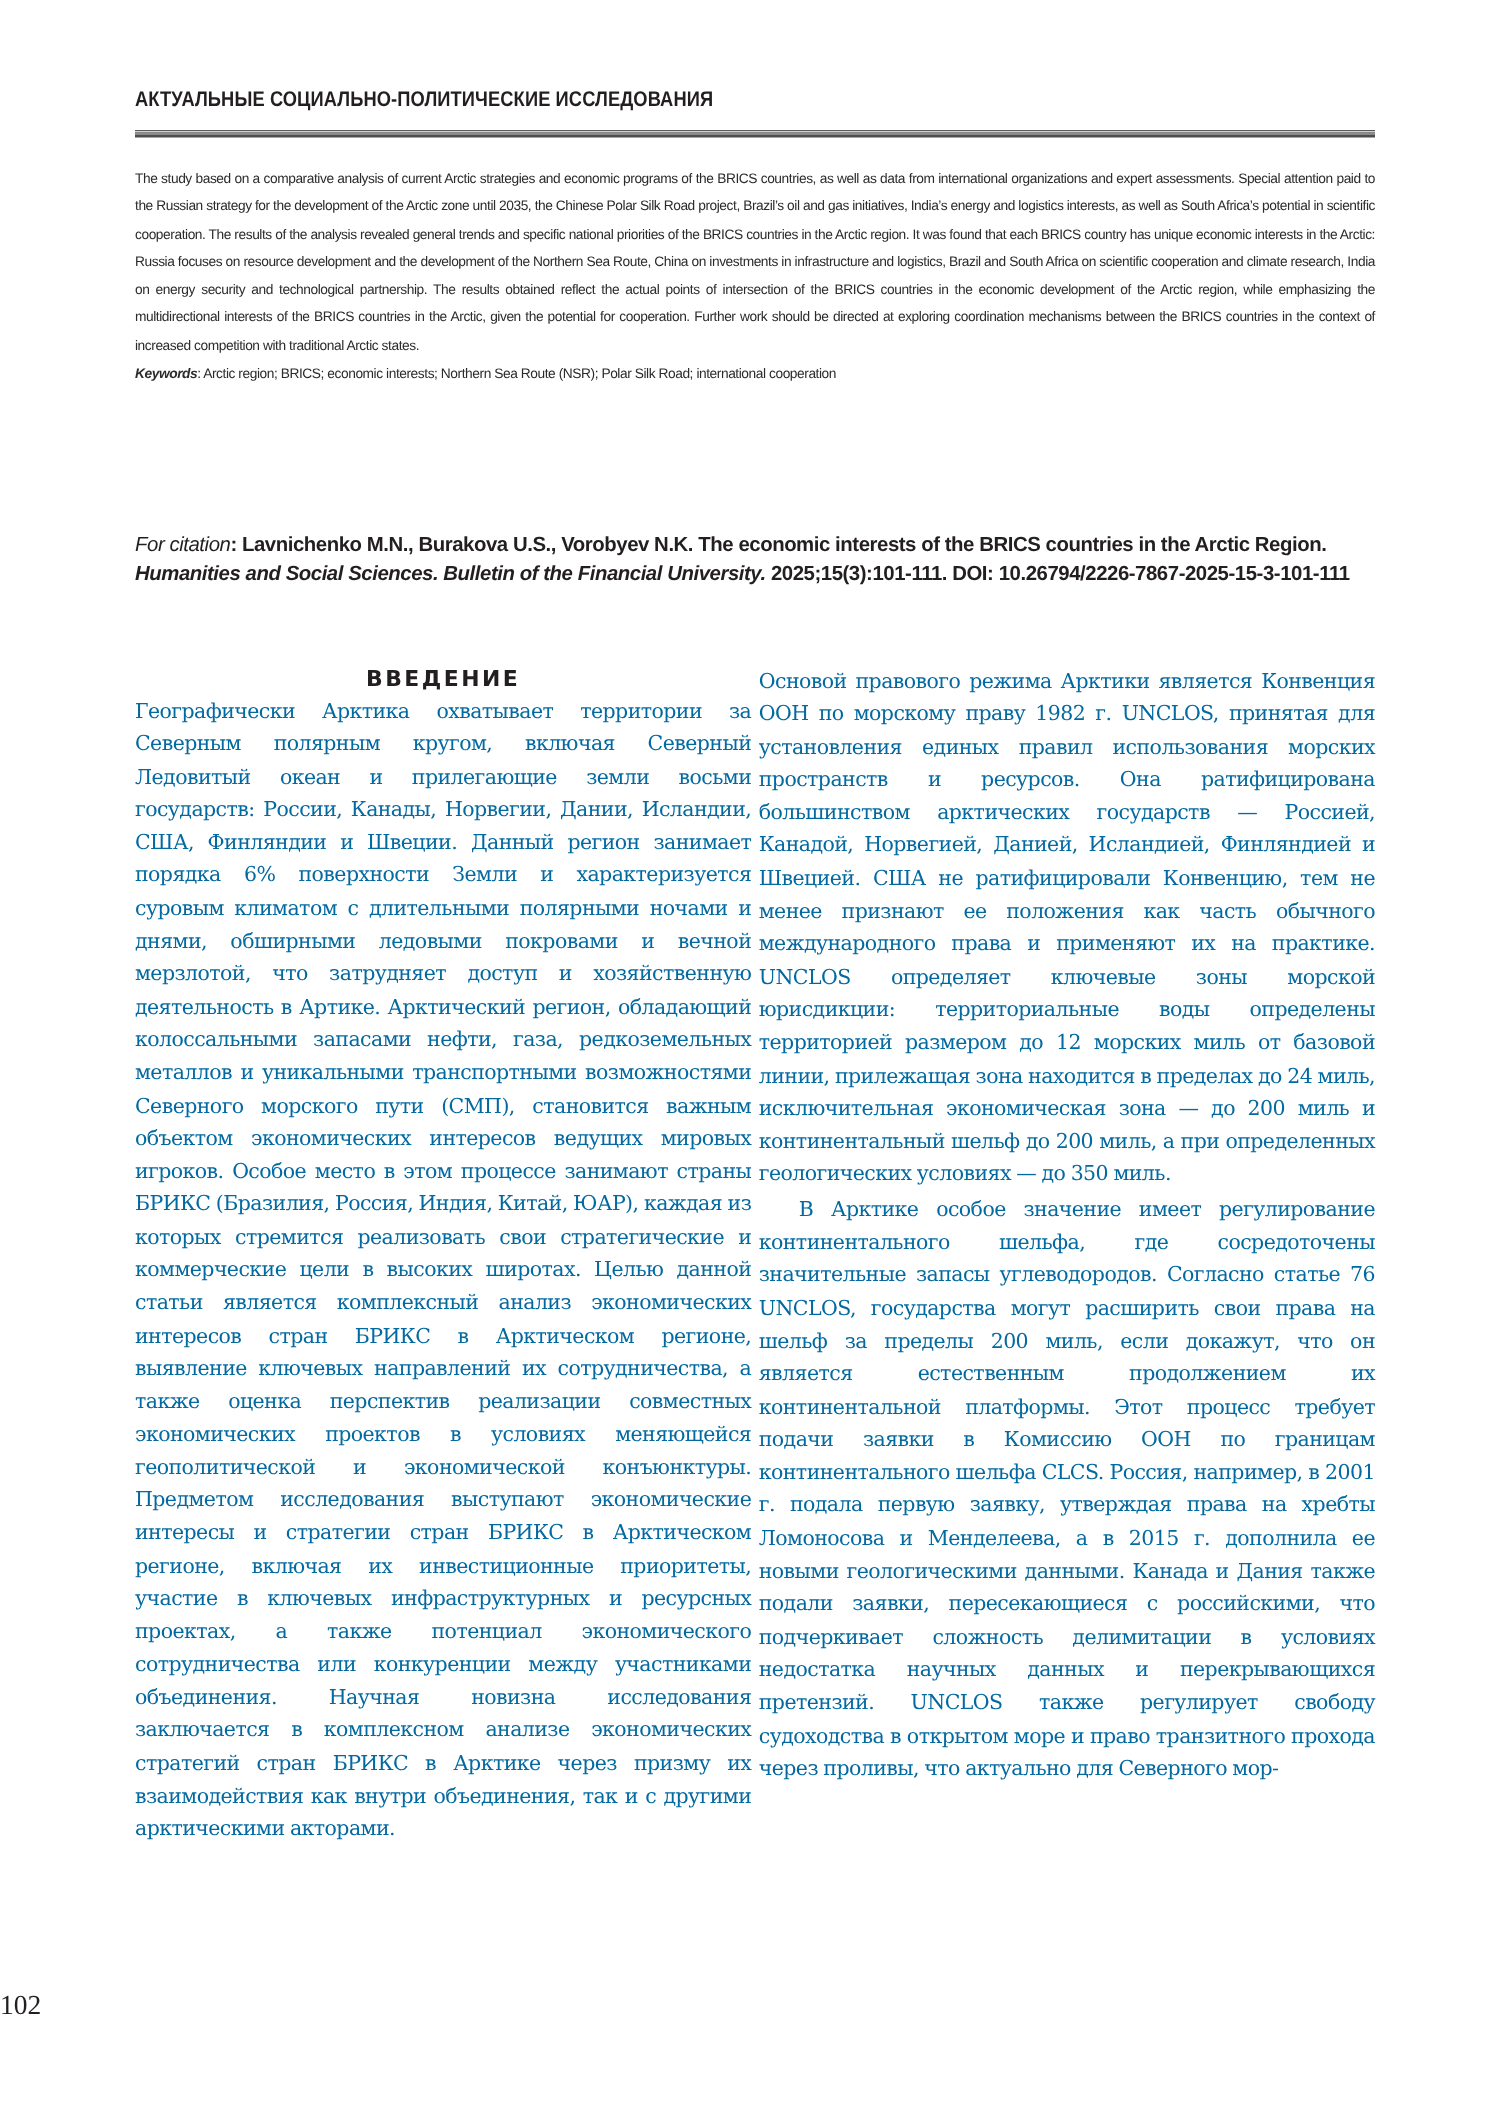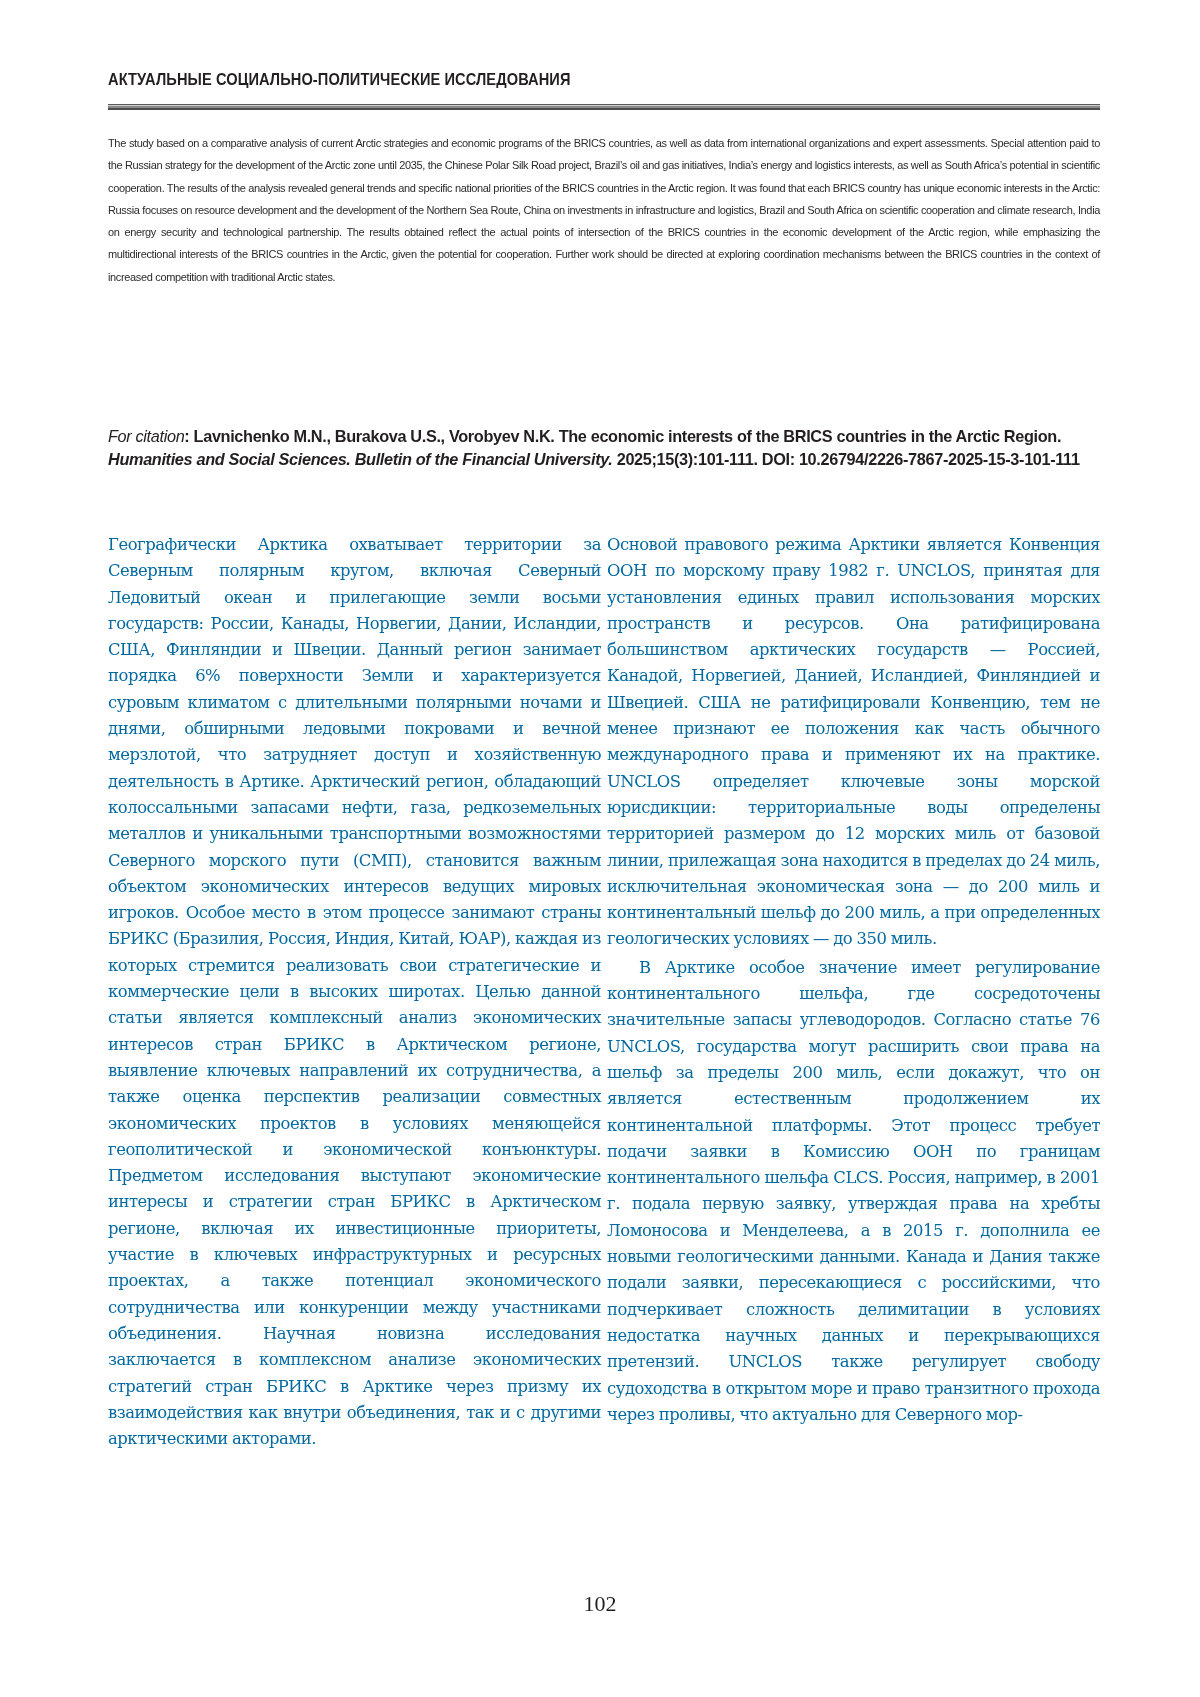--- a/index.html
+++ b/index.html
@@ -43,41 +43,43 @@
     margin: 0 0 0 0;
   }
   .body-text {
     font-family: "DejaVu Serif", serif; font-size: 16.4px; line-height: 26.3px;
     color: #0369a1; text-align: justify; margin: 0; letter-spacing: -0.45px;
     word-spacing: -0.5px; hyphens: manual;
   }
   .body-text.indent { text-indent: 32px; margin-top: 2px; }
 
   .page-number {
-    position: absolute; left: 0; width: 1200px; top: 1591px; text-align: center;
+    position: absolute; left: 0; width: 1200px; top: 1591px; 
     font-family: "Liberation Serif", serif; font-size: 22px; color: #231f20;
   }
 </style>
 </head>
 <body>
 
 <div class="page">
 
   <div class="running-head">АКТУАЛЬНЫЕ СОЦИАЛЬНО-ПОЛИТИЧЕСКИЕ ИССЛЕДОВАНИЯ</div>
   <div class="head-rule"></div>
 
   <div class="abstract">
     <p>The study based on a comparative analysis of current Arctic strategies and economic programs of the BRICS countries, as well as data from international organizations and expert assessments. Special attention paid to the Russian strategy for the development of the Arctic zone until 2035, the Chinese Polar Silk Road project, Brazil’s oil and gas initiatives, India’s energy and logistics interests, as well as South Africa’s potential in scientific cooperation. The results of the analysis revealed general trends and specific national priorities of the BRICS countries in the Arctic region. It was found that each BRICS country has unique economic interests in the Arctic: Russia focuses on resource development and the development of the Northern Sea Route, China on investments in infrastructure and logistics, Brazil and South Africa on scientific cooperation and climate research, India on energy security and technological partnership. The results obtained reflect the actual points of intersection of the BRICS countries in the economic development of the Arctic region, while emphasizing the multidirectional interests of the BRICS countries in the Arctic, given the potential for cooperation. Further work should be directed at exploring coordination mechanisms between the BRICS countries in the context of increased competition with traditional Arctic states.</p>
+    <p><span class="kw-label">Keywords</span><span>: Arctic region; BRICS; economic interests; Northern Sea Route (NSR); Polar Silk Road; international cooperation</span></p>
   </div>
 
   <div class="citation">
     <span class="lbl">For citation</span><span>: Lavnichenko M.N., Burakova U.S., Vorobyev N.K. The economic interests of the BRICS countries in the Arctic Region. </span><span class="journal">Humanities and Social Sciences. Bulletin of the Financial University.</span><span> 2025;15(3):101-111. DOI: 10.26794/2226-7867-2025-15-3-101-111</span>
   </div>
 
   <div class="col col-left">
+    <h2 class="section-title">ВВЕДЕНИЕ</h2>
     <p class="body-text">Географически Арктика охватывает территории за Северным полярным кругом, включая Северный Ледовитый океан и прилегающие земли восьми государств: России, Канады, Норвегии, Дании, Исландии, США, Финляндии и Швеции. Данный регион занимает порядка 6% поверхности Земли и характеризуется суровым климатом с длительными полярными ночами и днями, обширными ледовыми покровами и вечной мерзлотой, что затрудняет доступ и хозяйственную деятельность в Артике. Арктический регион, обладающий колоссальными запасами нефти, газа, редкоземельных металлов и уникальными транспортными возможностями Северного морского пути (СМП), становится важным объектом экономических интересов ведущих мировых игроков. Особое место в этом процессе занимают страны БРИКС (Бразилия, Россия, Индия, Китай, ЮАР), каждая из которых стремится реализовать свои стратегические и коммерческие цели в высоких широтах. Целью данной статьи является комплексный анализ экономических интересов стран БРИКС в Арктическом регионе, выявление ключевых направлений их сотрудничества, а также оценка перспектив реализации совместных экономических проектов в условиях меняющейся геополитической и экономической конъюнктуры. Предметом исследования выступают экономические интересы и стратегии стран БРИКС в Арктическом регионе, включая их инвестиционные приоритеты, участие в ключевых инфраструктурных и ресурсных проектах, а также потенциал экономического сотрудничества или конкуренции между участниками объединения. Научная новизна исследования заключается в комплексном анализе экономических стратегий стран БРИКС в Арктике через призму их взаимодействия как внутри объединения, так и с другими арктическими акторами.</p>
   </div>
 
   <div class="col col-right">
     <p class="body-text">Основой правового режима Арктики является Конвенция ООН по морскому праву 1982 г. UNCLOS, принятая для установления единых правил использования морских пространств и ресурсов. Она ратифицирована большинством арктических государств — Россией, Канадой, Норвегией, Данией, Исландией, Финляндией и Швецией. США не ратифицировали Конвенцию, тем не менее признают ее положения как часть обычного международного права и применяют их на практике. UNCLOS определяет ключевые зоны морской юрисдикции: территориальные воды определены территорией размером до 12 морских миль от базовой линии, прилежащая зона находится в пределах до 24 миль, исключительная экономическая зона — до 200 миль и континентальный шельф до 200 миль, а при определенных геологических условиях — до 350 миль.</p>
     <p class="body-text indent">В Арктике особое значение имеет регулирование континентального шельфа, где сосредоточены значительные запасы углеводородов. Согласно статье 76 UNCLOS, государства могут расширить свои права на шельф за пределы 200 миль, если докажут, что он является естественным продолжением их континентальной платформы. Этот процесс требует подачи заявки в Комиссию ООН по границам континентального шельфа CLCS. Россия, например, в 2001 г. подала первую заявку, утверждая права на хребты Ломоносова и Менделеева, а в 2015 г. дополнила ее новыми геологическими данными. Канада и Дания также подали заявки, пересекающиеся с российскими, что подчеркивает сложность делимитации в условиях недостатка научных данных и перекрывающихся претензий. UNCLOS также регулирует свободу судоходства в открытом море и право транзитного прохода через проливы, что актуально для Северного мор-</p>
   </div>
 
   <div class="page-number">102</div>
 </div>

